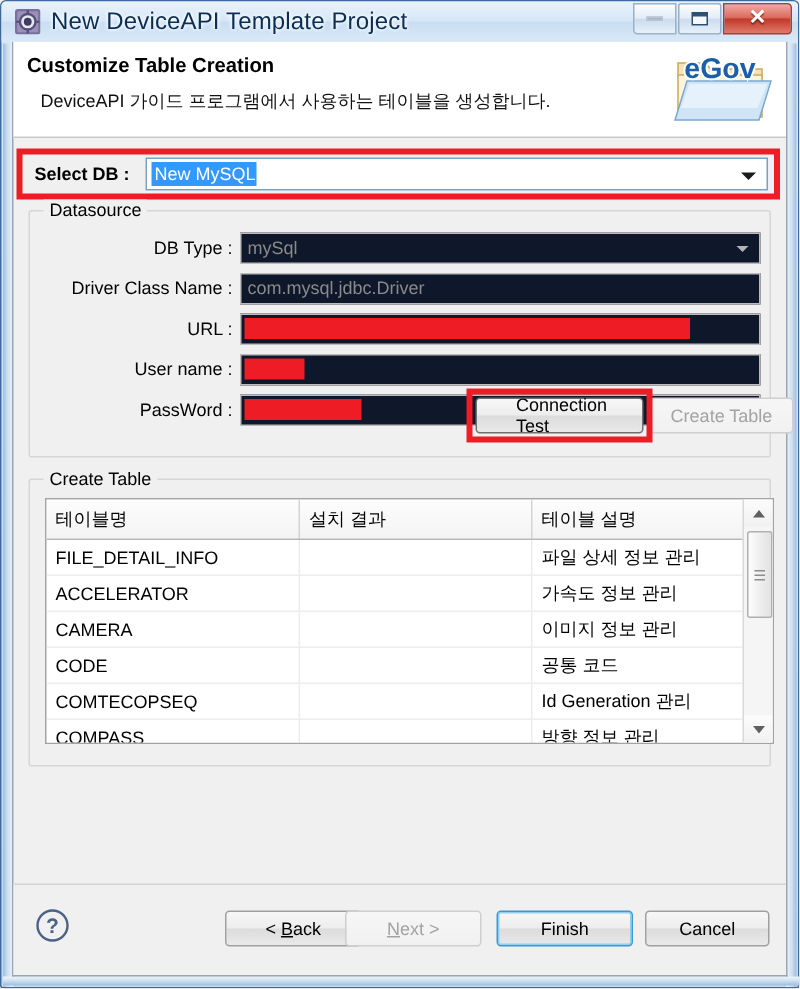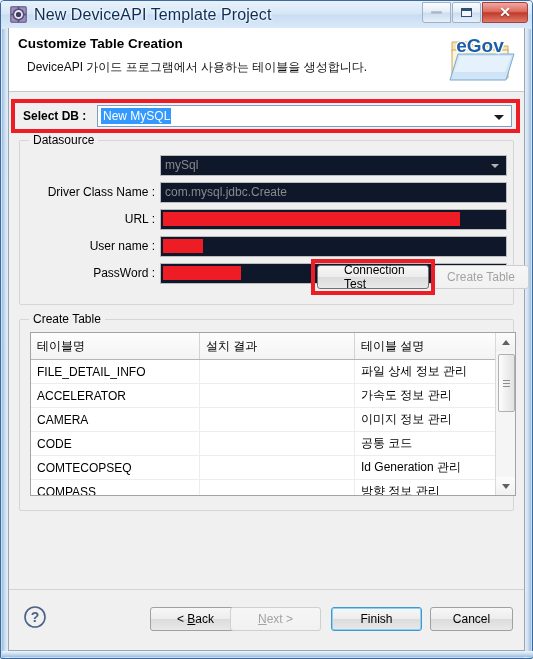--- a/index.html
+++ b/index.html
@@ -478,30 +478,31 @@
         <span class="combo-value-sel">New MySQL</span>
         <span class="combo-arrow"></span>
       </div>
       <div class="redbox redbox-selectdb"></div>
     </div>
 
     <div class="group group-ds">
       <div class="group-title">Datasource</div>
 
       <div class="frow" style="top:14px">
+        <div class="f-label-text">DB Type :</div>
         <div class="finput combo">
           <span>mySql</span>
           <span class="carrow"></span>
         </div>
       </div>
 
       <div class="frow" style="top:41px">
         <div class="f-label-text">Driver Class Name :</div>
         <div class="finput">
-          <span>com.mysql.jdbc.Create</span>
+          <span>com.mysql.jdbc.Driver</span>
         </div>
       </div>
 
       <div class="frow" style="top:68px">
         <div class="f-label-text">URL :</div>
         <div class="finput">
           <span class="redact" style="width:297px"></span>
         </div>
       </div>
 

